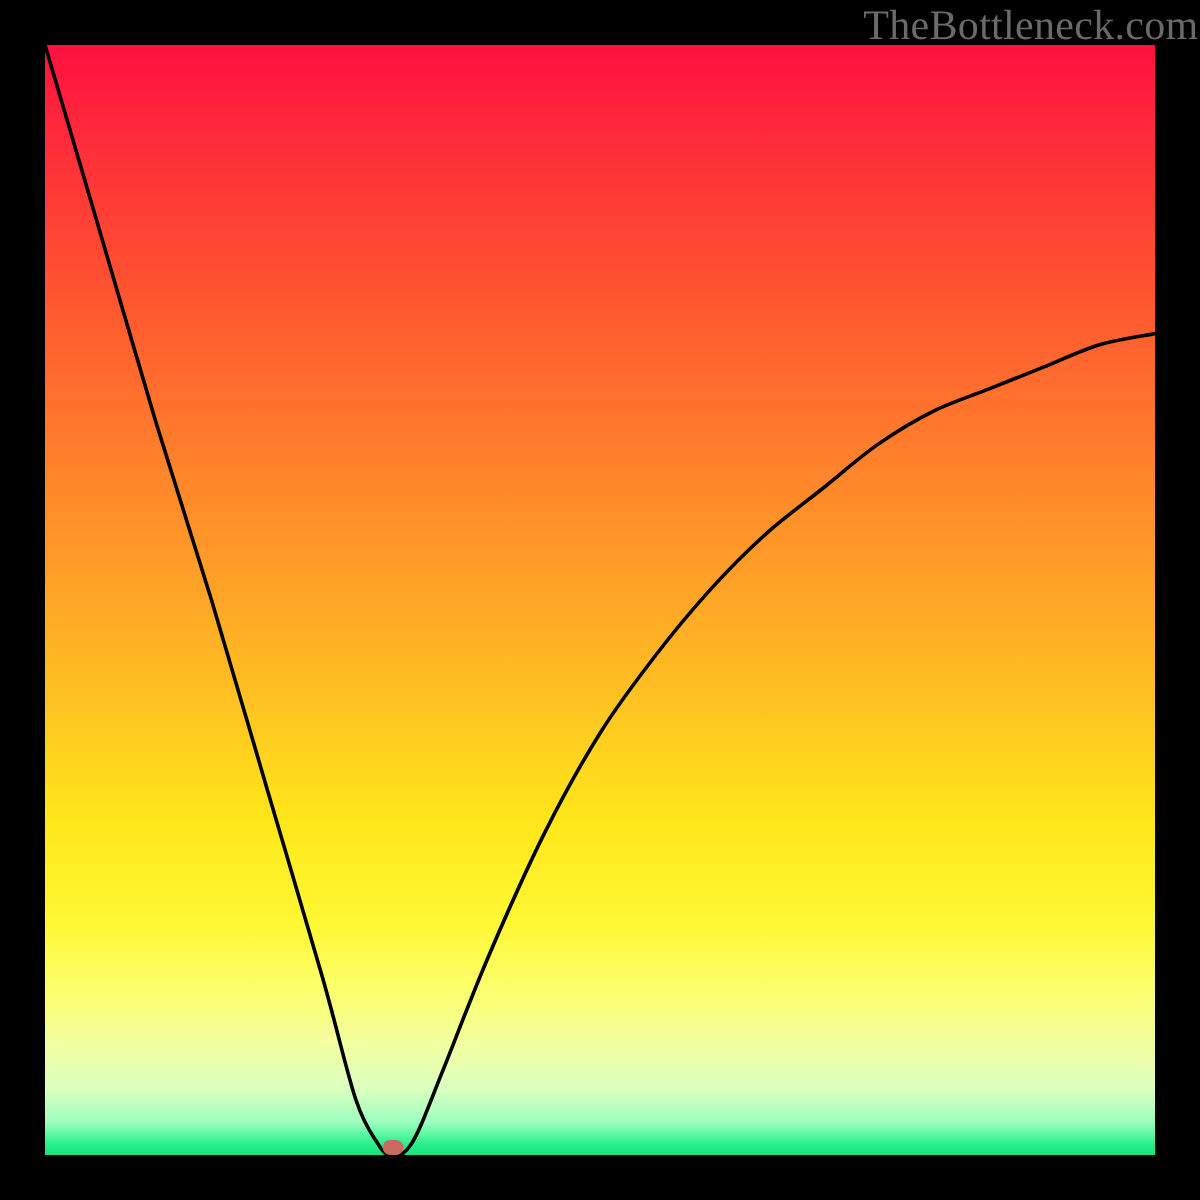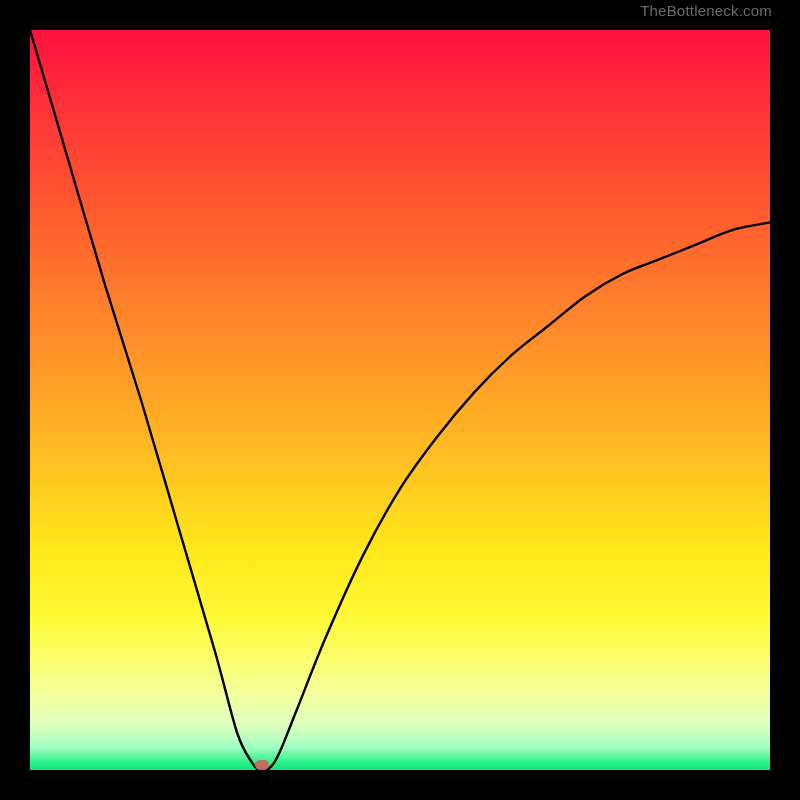--- a/index.html
+++ b/index.html
@@ -13,27 +13,28 @@
     overflow: hidden;
   }
   .outer {
     position: absolute;
     inset: 0;
     background: #000;
   }
   .watermark {
     position: absolute;
     top: 2px;
-    right: 28px;
+    right: 1px;
     color: #6a6a6a;
-    font-size: 15px;
+    font-size: 28px;
     font-weight: 400;
     letter-spacing: 0.2px;
     z-index: 30;
     user-select: none;
+    font-family: Liberation Serif, serif;
   }
   .plot {
     position: absolute;
     left: 30px;
     top: 30px;
     width: 740px;
     height: 740px;
     overflow: hidden;
   }
   .gradient {

